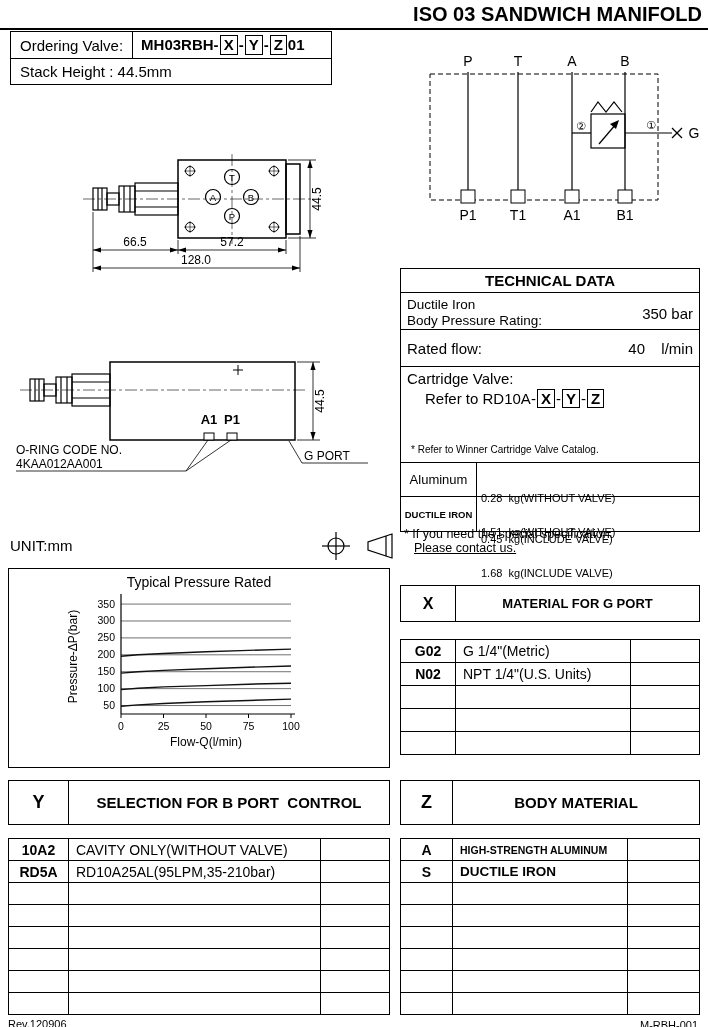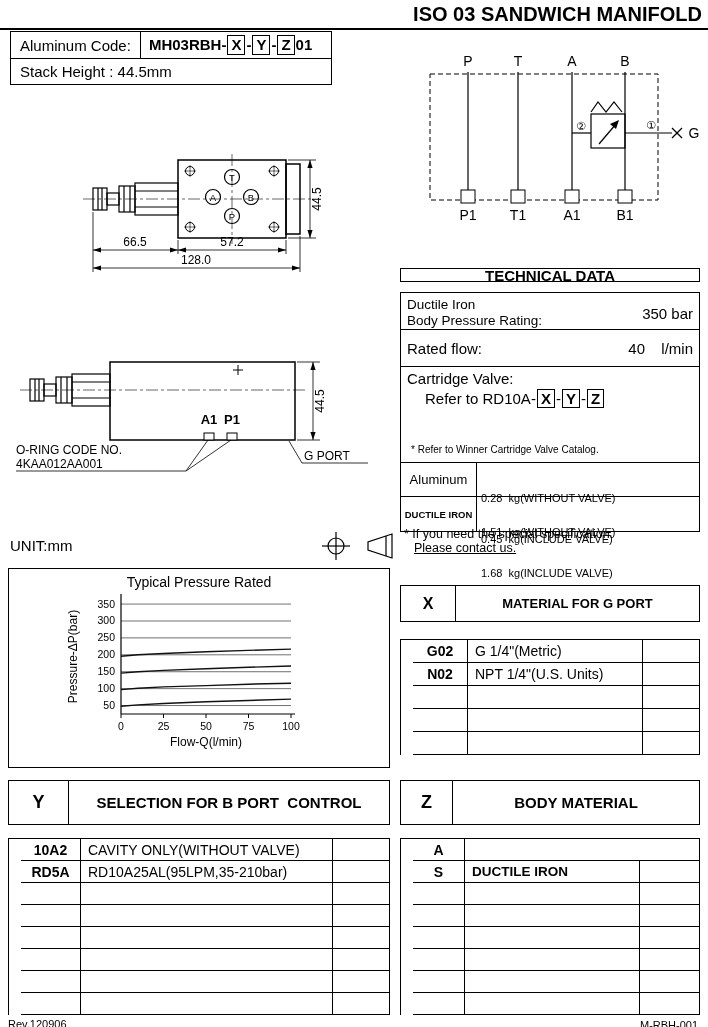--- a/index.html
+++ b/index.html
@@ -27,21 +27,21 @@
   .pt{font-size:9.5px;text-anchor:middle;}
   .dim line{stroke:#000;stroke-width:0.8;}
   .dim polygon{fill:#000;}
   .dt{font-size:12px;text-anchor:middle;}
   .bl{font-size:13px;font-weight:bold;text-anchor:middle;}
   .an{font-size:12px;}
 
   .unit-label{left:10px;top:537px;font-size:15px;}
 
   
-  .tech-title{left:400px;top:268px;width:300px;height:14px;border:1px solid #000;
+  .tech-title{left:400px;top:268px;width:300px;height:25px;border:1px solid #000;
     display:flex;align-items:center;justify-content:center;font-size:15px;font-weight:bold;}
   .tech-body{left:400px;top:292px;width:300px;border:1px solid #000;padding:4px 6px 0;}
   .td-row{display:flex;align-items:center;}
   .td-r1{height:28px;}
   .td-r2{height:32px;}
   .td-l13{flex:1;font-size:13px;line-height:1.15;}
   .td-val{font-size:15px;text-align:right;}
   .td-sep{border-top:1px solid #000;margin:0 -6px;}
   .td-flow{height:36px;font-size:15px;}
   .td-flow .fl{flex:1;}
@@ -62,21 +62,21 @@
   
   .chart-box{left:8px;top:568px;width:382px;height:200px;border:1px solid #000;}
   .chart-title{position:absolute;top:5px;left:0;width:100%;text-align:center;font-size:14px;}
   #chart-svg{position:absolute;left:0;top:0;}
 
   
   .sel-header{display:flex;border:1px solid #000;}
   .sel-key{display:flex;align-items:center;justify-content:center;font-weight:bold;border-right:1px solid #000;}
   .sel-title{flex:1;display:flex;align-items:center;justify-content:center;font-weight:bold;white-space:pre;text-align:center;}
   .sel-gap{height:17px;}
-  .sel-rows{border:1px solid #000;border-bottom:none;padding-left:12px;}
+  .sel-rows{border:1px solid #000;border-bottom:none;}
   .sel-row{display:flex;border-bottom:1px solid #000;}
   .sel-row .c1{display:flex;align-items:center;justify-content:center;font-weight:bold;border-right:1px solid #000;font-size:14px;}
   .sel-row .c2{display:flex;align-items:center;padding-left:7px;border-right:1px solid #000;font-size:14px;}
   .sel-row .c3{flex:1;}
 
   .selx{left:400px;top:585px;width:300px;}
   .selx .sel-header{height:37px;}
   .selx .sel-key{width:55px;font-size:16px;}
   .selx .sel-title{font-size:13px;}
   .selx .sel-row{height:23px;}
@@ -106,21 +106,21 @@
   .foot-left{left:8px;top:1018px;font-size:11px;}
   .foot-right{left:640px;top:1019px;font-size:11px;}
 </style>
 </head>
 <body>
 
 <div class="abs page-title">ISO 03 SANDWICH MANIFOLD</div>
 <div class="abs header-rule"></div>
 
 <div class="abs order1">
-  <span class="o-label">Aluminum Code:</span>
+  <span class="o-label">Ordering Valve:</span>
   <span class="o-code"><span>MH03RBH-</span><span class="xyz">X</span><span>-</span><span class="xyz">Y</span><span>-</span><span class="xyz">Z</span><span>01</span></span>
 </div>
 <div class="abs order2">
   <span>Stack Height : 44.5mm</span>
 </div>
 
 <svg class="abs" style="left:420px;top:52px;" width="288" height="180" viewBox="0 0 288 180">
   <text x="48" y="14" class="st">P</text>
   <text x="98" y="14" class="st">T</text>
   <text x="152" y="14" class="st">A</text>
@@ -456,20 +456,21 @@
 
 <div class="abs selz">
   <div class="sel-header">
     <div class="sel-key">Z</div>
     <div class="sel-title">BODY MATERIAL</div>
   </div>
   <div class="sel-gap"></div>
   <div class="sel-rows">
     <div class="sel-row">
       <div class="c1">A</div>
+      <div class="c2 zs">HIGH-STRENGTH ALUMINUM</div>
       <div class="c3"></div>
     </div>
     <div class="sel-row">
       <div class="c1">S</div>
       <div class="c2 zb">DUCTILE IRON</div>
       <div class="c3"></div>
     </div>
     <div class="sel-row">
         <div class="c1"></div>
         <div class="c2"></div>

